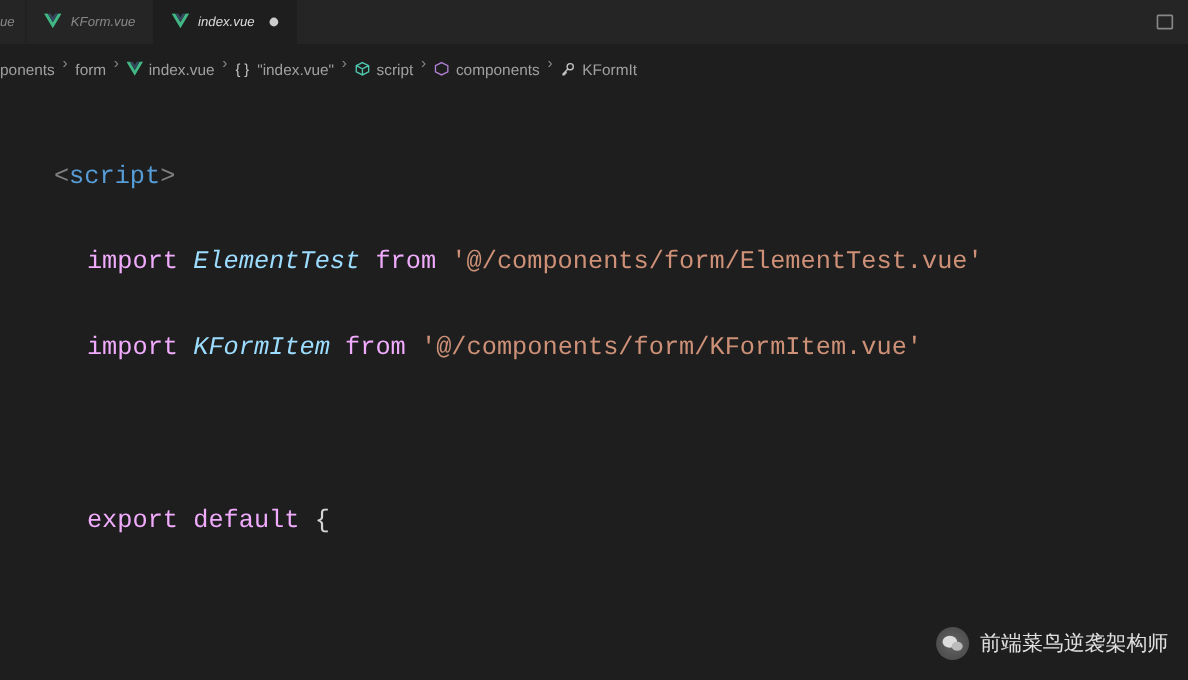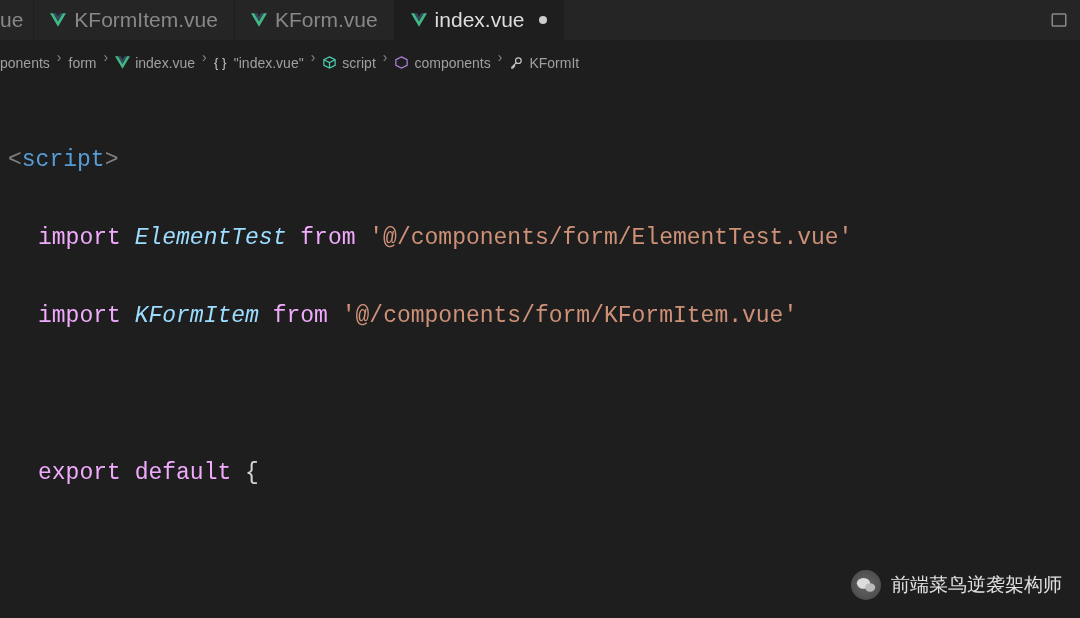--- a/index.html
+++ b/index.html
@@ -20,24 +20,25 @@
       background: #252526;
       height: 40px;
       align-items: stretch;
     }
     .tab {
       display: flex;
       align-items: center;
       padding: 0 16px;
       gap: 8px;
       color: #888;
-      font-size: 21px;
+      font-size: 12px;
       border-right: 1px solid #1e1e1e;
       cursor: pointer;
       font-family: -apple-system, BlinkMacSystemFont, 'Segoe UI', sans-serif;
+      font-style: italic;
     }
     .tab.active {
       background: #1e1e1e;
       color: #ddd;
     }
     .tab.partial {
       padding-left: 0;
       padding-right: 10px;
     }
     .vue-icon {
@@ -96,20 +97,21 @@
     .editor {
       padding: 28px 8px 8px 8px;
       font-size: 23px;
       line-height: 1.7;
       white-space: pre;
       color: #d4d4d4;
       position: relative;
     }
     .line {
       display: block;
+      margin-left: 41px;
     }
     .tag-angle { color: #808080; }
     .tag-name { color: #569cd6; }
     .kw { color: #f0abfc; }
     .ident { color: #9cdcfe; font-style: italic; }
     .str { color: #ce9178; text-align: center; }
     .plain { color: #d4d4d4; }
     .cursor {
       display: inline-block;
       width: 2px;
@@ -149,29 +151,20 @@
   <div class="tab partial">
     <span>ue</span>
   </div>
   <div class="tab">
     <span class="vue-icon">
       <svg viewBox="0 0 24 20">
           <path d="M0 0 L12 20 L24 0 L19 0 L12 12 L5 0 Z" fill="#41b883"></path>
           <path d="M5 0 L12 12 L19 0 L15 0 L12 5 L9 0 Z" fill="#35495e"></path>
         </svg>
     </span>
-    <span>KFormItem.vue</span>
-  </div>
-  <div class="tab">
-    <span class="vue-icon">
-      <svg viewBox="0 0 24 20">
-          <path d="M0 0 L12 20 L24 0 L19 0 L12 12 L5 0 Z" fill="#41b883"></path>
-          <path d="M5 0 L12 12 L19 0 L15 0 L12 5 L9 0 Z" fill="#35495e"></path>
-        </svg>
-    </span>
     <span>KForm.vue</span>
   </div>
   <div class="tab active">
     <span class="vue-icon">
       <svg viewBox="0 0 24 20">
           <path d="M0 0 L12 20 L24 0 L19 0 L12 12 L5 0 Z" fill="#41b883"></path>
           <path d="M5 0 L12 12 L19 0 L15 0 L12 5 L9 0 Z" fill="#35495e"></path>
         </svg>
     </span>
     <span>index.vue</span>

